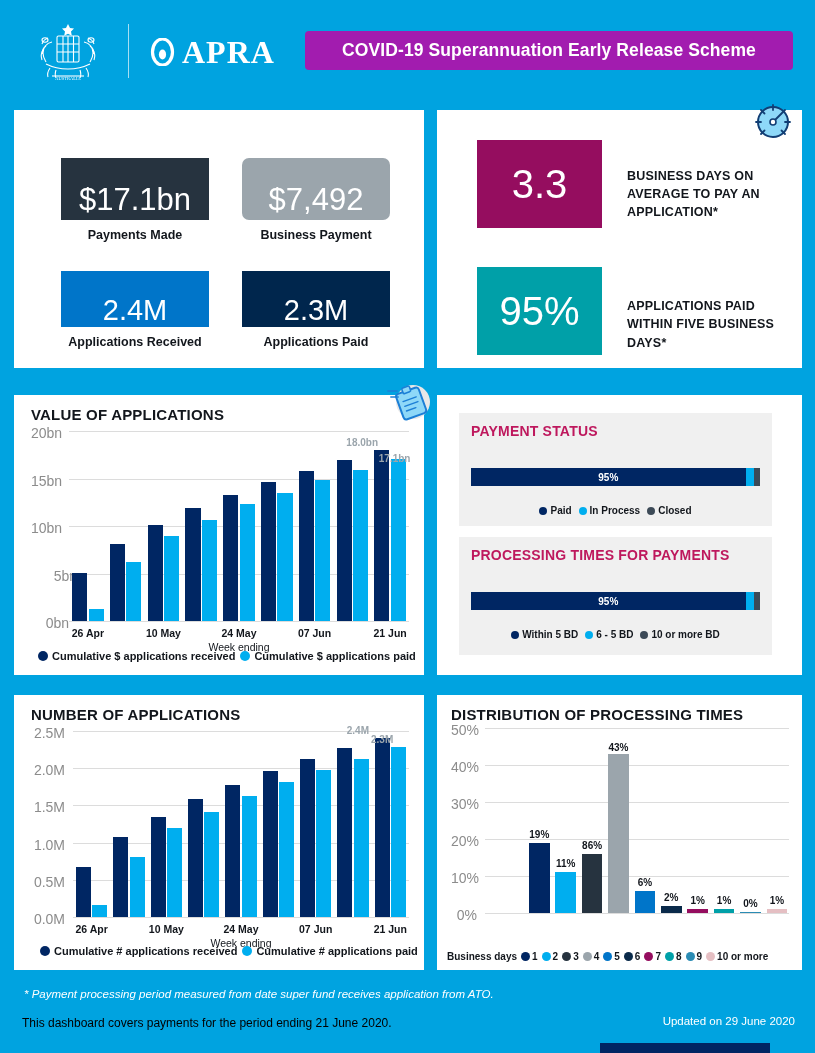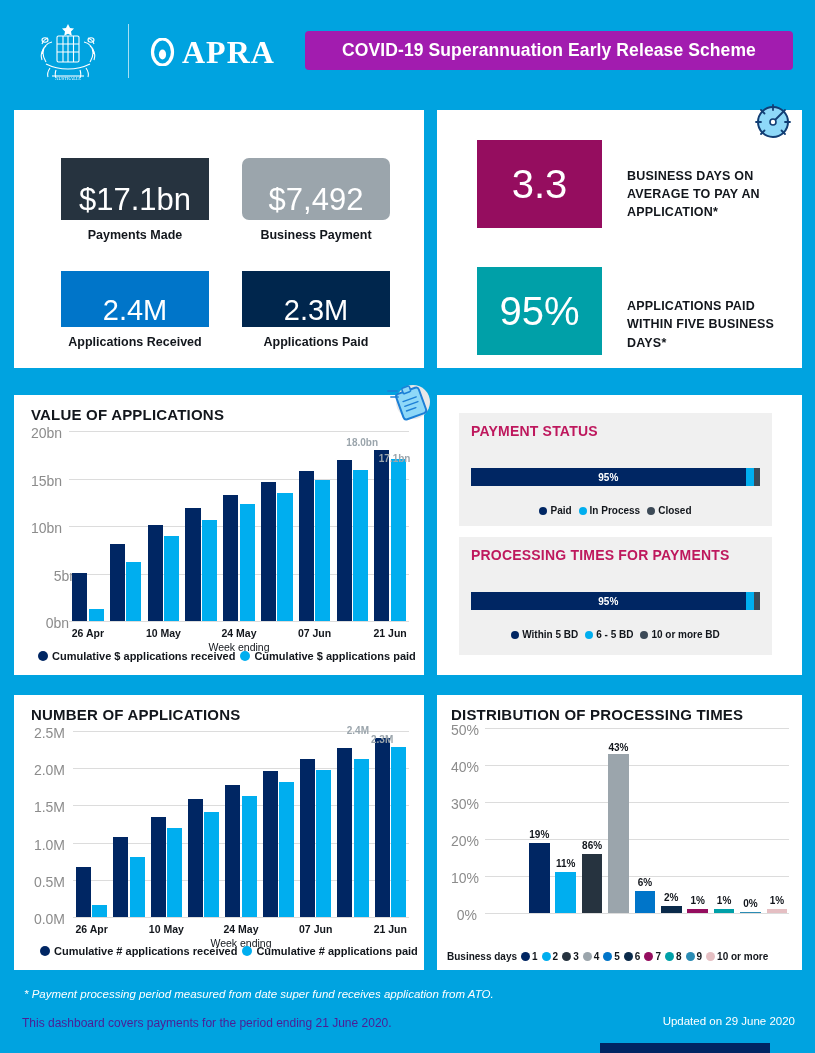--- a/index.html
+++ b/index.html
@@ -101,21 +101,21 @@
   
   #card-dist { left: 437px; top: 695px; width: 365px; height: 275px; }
   #card-dist .card-title { position: absolute; left: 14px; top: 11px; }
   .dist-label { position: absolute; font-size: 10px; font-weight: bold; color: #12161C; white-space: nowrap; text-align: center; }
   .dist-legend { position: absolute; left: 10px; bottom: 8px; display: flex; align-items: center; gap: 4px; font-size: 10px; color: #12161C; font-weight: bold; white-space: nowrap; }
   .dist-legend .item { display: flex; align-items: center; gap: 2px; }
   .dist-legend .dot { width: 9px; height: 9px; }
 
   
   .footnote { position: absolute; left: 24px; top: 988px; font-size: 11.5px; color: #fff; font-style: italic; }
-  .coverage { position: absolute; left: 22px; top: 1016px; font-size: 12px; color: #4c1d95; }
+  .coverage { position: absolute; left: 22px; top: 1016px; font-size: 12px; color: #000000; }
   .updated  { position: absolute; right: 20px; top: 1015px; font-size: 11.5px; color: #fff; }
   .footer-tab { position: absolute; left: 600px; top: 1043px; width: 170px; height: 10px; background: #002663; }
 </style>
 </head>
 <body>
 
 <div class="page">
 
   <div class="header">
     <svg class="crest" viewBox="0 0 92 64">

